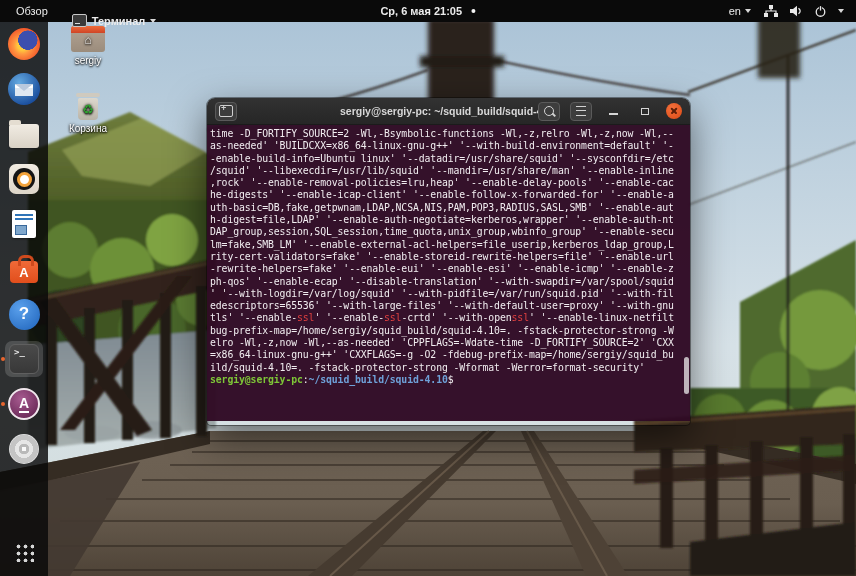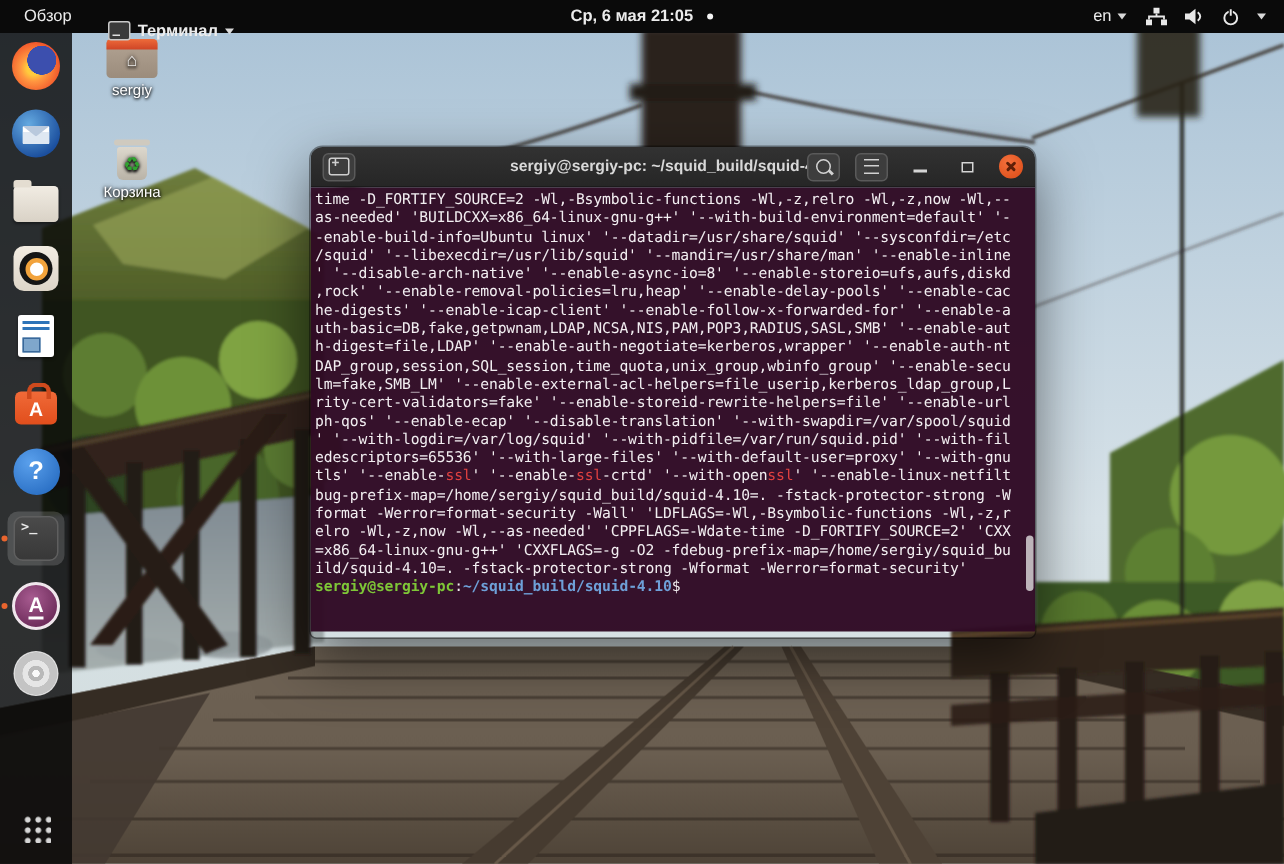--- a/index.html
+++ b/index.html
@@ -305,34 +305,33 @@
             <div class="max-glyph"></div>
           </div>
         <div class="close-btn"></div>
       </div>
     </div>
     <div class="term-body" id="term-lines">
         <div class="tline"><span class="fg">time -D_FORTIFY_SOURCE=2 -Wl,-Bsymbolic-functions -Wl,-z,relro -Wl,-z,now -Wl,--</span></div>
         <div class="tline"><span class="fg">as-needed' 'BUILDCXX=x86_64-linux-gnu-g++' '--with-build-environment=default' '-</span></div>
         <div class="tline"><span class="fg">-enable-build-info=Ubuntu linux' '--datadir=/usr/share/squid' '--sysconfdir=/etc</span></div>
         <div class="tline"><span class="fg">/squid' '--libexecdir=/usr/lib/squid' '--mandir=/usr/share/man' '--enable-inline</span></div>
-        <div class="tline"><span class="fg">' '--disable-arch-native' '--enable-async-io=8' '--enable-storeio=ufs,aufs,diskd</span></div>
         <div class="tline"><span class="fg">,rock' '--enable-removal-policies=lru,heap' '--enable-delay-pools' '--enable-cac</span></div>
         <div class="tline"><span class="fg">he-digests' '--enable-icap-client' '--enable-follow-x-forwarded-for' '--enable-a</span></div>
         <div class="tline"><span class="fg">uth-basic=DB,fake,getpwnam,LDAP,NCSA,NIS,PAM,POP3,RADIUS,SASL,SMB' '--enable-aut</span></div>
         <div class="tline"><span class="fg">h-digest=file,LDAP' '--enable-auth-negotiate=kerberos,wrapper' '--enable-auth-nt</span></div>
         <div class="tline"><span class="fg">DAP_group,session,SQL_session,time_quota,unix_group,wbinfo_group' '--enable-secu</span></div>
         <div class="tline"><span class="fg">lm=fake,SMB_LM' '--enable-external-acl-helpers=file_userip,kerberos_ldap_group,L</span></div>
         <div class="tline"><span class="fg">rity-cert-validators=fake' '--enable-storeid-rewrite-helpers=file' '--enable-url</span></div>
+        <div class="tline"><span class="fg">-rewrite-helpers=fake' '--enable-eui' '--enable-esi' '--enable-icmp' '--enable-z</span></div>
         <div class="tline"><span class="fg">ph-qos' '--enable-ecap' '--disable-translation' '--with-swapdir=/var/spool/squid</span></div>
         <div class="tline"><span class="fg">' '--with-logdir=/var/log/squid' '--with-pidfile=/var/run/squid.pid' '--with-fil</span></div>
         <div class="tline"><span class="fg">edescriptors=65536' '--with-large-files' '--with-default-user=proxy' '--with-gnu</span></div>
         <div class="tline"><span class="fg">tls' '--enable-</span><span class="hl">ssl</span><span class="fg">' '--enable-</span><span class="hl">ssl</span><span class="fg">-crtd' '--with-open</span><span class="hl">ssl</span><span class="fg">' '--enable-linux-netfilt</span></div>
         <div class="tline"><span class="fg">bug-prefix-map=/home/sergiy/squid_build/squid-4.10=. -fstack-protector-strong -W</span></div>
-        <div class="tline"><span class="fg">format -Werror=format-security -Wall' 'LDFLAGS=-Wl,-Bsymbolic-functions -Wl,-z,r</span></div>
         <div class="tline"><span class="fg">elro -Wl,-z,now -Wl,--as-needed' 'CPPFLAGS=-Wdate-time -D_FORTIFY_SOURCE=2' 'CXX</span></div>
         <div class="tline"><span class="fg">=x86_64-linux-gnu-g++' 'CXXFLAGS=-g -O2 -fdebug-prefix-map=/home/sergiy/squid_bu</span></div>
         <div class="tline"><span class="fg">ild/squid-4.10=. -fstack-protector-strong -Wformat -Werror=format-security'</span></div>
         <div class="tline"><span class="green">sergiy@sergiy-pc</span><span class="fg">:</span><span class="blue">~/squid_build/squid-4.10</span><span class="fg">$</span></div>
       </div>
     <div class="scroll-thumb"></div>
   </div>
 
 </div>
 

